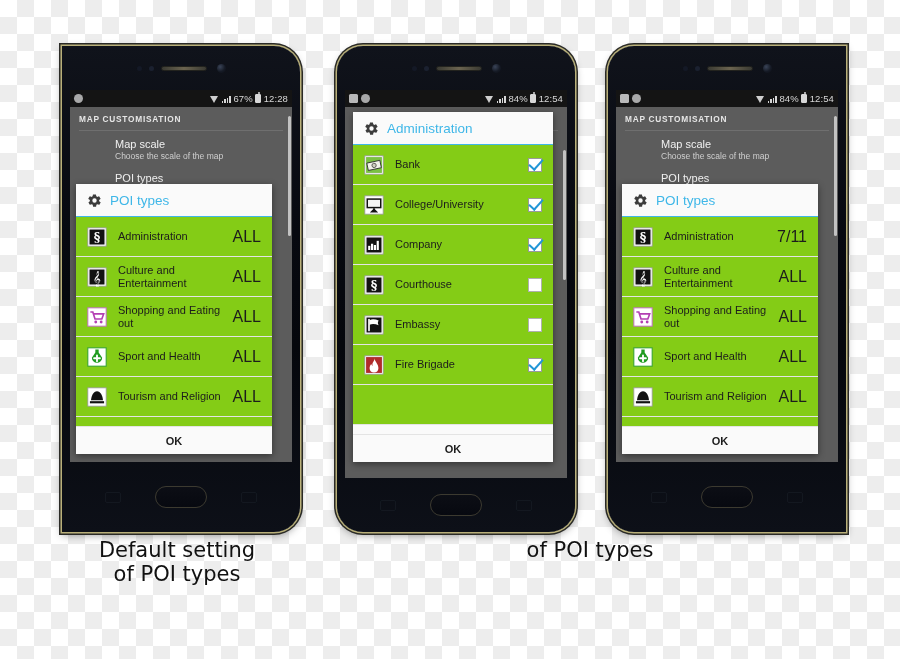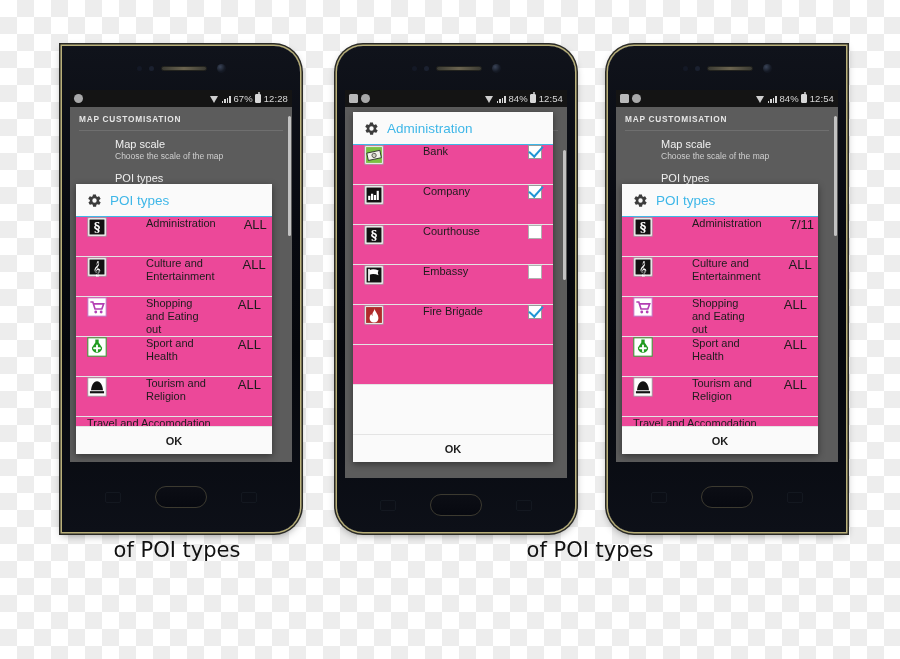--- a/index.html
+++ b/index.html
@@ -142,30 +142,29 @@
     display: flex; align-items: center; gap: 8px;
     padding: 9px 11px 8px 11px;
     background: #fafafa;
     border-bottom: 1.6px solid #3fb7e8;
   }
   .dlg-title { color: #3fb7e8; font-size: 13.5px; }
   .gear { width: 15px; height: 15px; flex: none; }
 
   .dlg-list { flex: 1 1 auto; overflow: hidden; background: #fafafa; }
   .row {
-    display: flex; align-items: flex-start;
+    display: flex; align-items: center;
     padding: 0 11px;
     height: 40px;
     border-bottom: 1px solid #e4e4e4;
-    background: #ec4899;
-    gap: 28px;
+    background: #84cc16;
   }
   .row .ico { width: 20px; height: 20px; flex: none; margin-right: 11px; }
   .row .lbl { font-size: 11px; color: #1c1c1c; line-height: 1.18; flex: 1 1 auto; }
-  .row .val { font-size: 13px; color: #1c1c1c; flex: none; }
+  .row .val { font-size: 16px; color: #1c1c1c; flex: none; }
 
   .chk {
     width: 14px; height: 14px; flex: none;
     border: 1.6px solid #b0b0b0; background: #fff; position: relative;
   }
   .chk.on { border-color: #9a9a9a; }
   .chk.on::after {
     content: ""; position: absolute; left: 2.5px; top: -3px;
     width: 6px; height: 12px; border: solid #2196d6;
     border-width: 0 2.6px 2.6px 0; transform: rotate(42deg);
@@ -405,20 +404,31 @@
               <g transform="rotate(-12 12 12)">
                 <rect x="4" y="8" width="16" height="9" fill="#f2f2ea" stroke="#2b2b2b" stroke-width="1"></rect>
                 <circle cx="12" cy="12.5" r="2.6" fill="#cfcfbf" stroke="#2b2b2b" stroke-width=".8"></circle>
               </g>
             </svg>
             <span class="lbl">Bank</span>
             <span class="chk on"></span>
           </div>
 
 
+          <div class="row">
+            <svg class="ico" viewBox="0 0 24 24">
+              <rect x="1" y="1" width="22" height="22" fill="#fff" stroke="#9a9a9a" stroke-width="1"></rect>
+              <rect x="3" y="4" width="18" height="12" fill="#121212"></rect>
+              <rect x="4.8" y="5.8" width="14.4" height="8.4" fill="#f4f4f4"></rect>
+              <rect x="11" y="16" width="2" height="4" fill="#121212"></rect>
+              <path d="M7 21l5-5 5 5z" fill="#121212"></path>
+            </svg>
+            <span class="lbl">College/University</span>
+            <span class="chk on"></span>
+          </div>
 
           <div class="row">
             <svg class="ico" viewBox="0 0 24 24">
               <rect x="1" y="1" width="22" height="22" fill="#fff" stroke="#9a9a9a" stroke-width="1"></rect>
               <rect x="3" y="3" width="18" height="18" fill="#121212"></rect>
               <g fill="#fff">
                 <rect x="5" y="13" width="2.6" height="5"></rect>
                   <rect x="8.4" y="10.5" width="2.6" height="7.5"></rect>
                 <rect x="11.8" y="12" width="2.6" height="6"></rect>
                   <rect x="15.2" y="7" width="2.6" height="11"></rect>
@@ -608,20 +618,21 @@
     </div>
 
     <div class="phone-bottom" style="height:70px;">
       <span class="soft-key left"></span>
       <span class="home-btn"></span>
       <span class="soft-key right"></span>
     </div>
   </div>
 
   <div class="caption" style="left:52px; top:538px; width:250px;">
+    <div>Default setting</div>
     <div>of POI types</div>
   </div>
 
   <div class="caption" style="left:400px; top:538px; width:380px;">
     <div>of POI types</div>
   </div>
 
 </div>
 
 </body></html>

